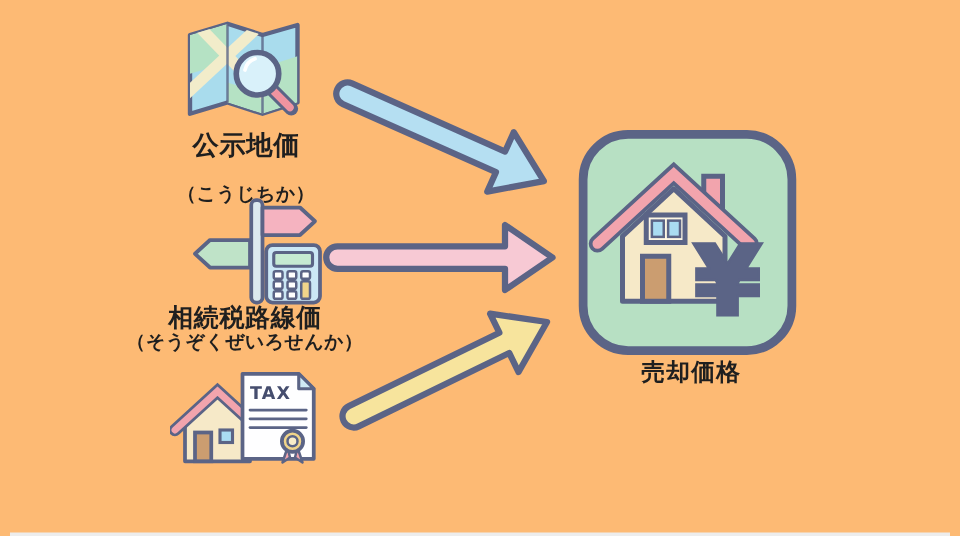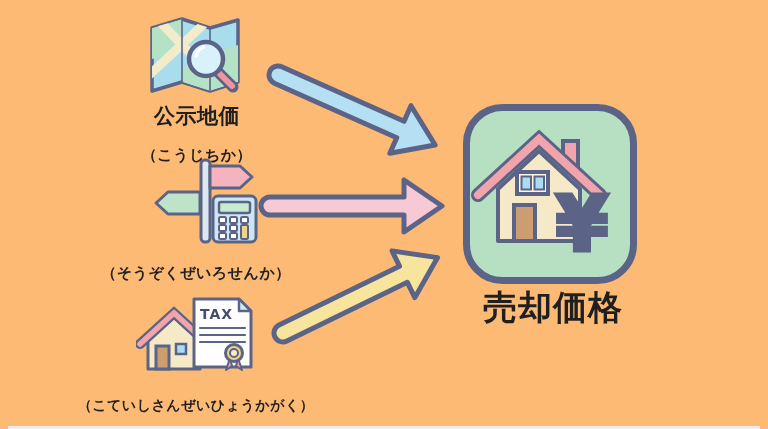--- a/index.html
+++ b/index.html
@@ -17,21 +17,21 @@
     color:#1f1f1f;
     font-weight:700;
     line-height:1.15;
     letter-spacing:0.5px;
     white-space:nowrap;
   }
   .label-main-1{font-size:21px;}
   .label-main{font-size:20px;}
   .label-sub{font-size:15px;font-weight:700;}
   .label-sub-sm{font-size:14px;font-weight:700;}
-  .target-main{font-size:34px;letter-spacing:1px;}
+  .target-main{font-size:19px;letter-spacing:1px;}
   .target-sub{font-size:19px;font-weight:700;}
   .arrow-svg{position:absolute;overflow:visible;}
   .rot-down{transform:rotate(24deg);transform-origin:10px 32px;}
   .rot-up{transform:rotate(-26deg);transform-origin:10px 32px;}
   .bottom-edge{
     position:absolute;left:8px;right:8px;bottom:0;height:3px;
     background:#ededed;
   }
 </style>
 </head>
@@ -76,20 +76,21 @@
         <rect x="80" y="59" width="7" height="6" rx="1.5"></rect>
         <rect x="91" y="59" width="7" height="6" rx="1.5"></rect>
         <rect x="69" y="67" width="7" height="6" rx="1.5"></rect>
         <rect x="80" y="67" width="7" height="6" rx="1.5"></rect>
         <rect x="69" y="75" width="7" height="6" rx="1.5"></rect>
         <rect x="80" y="75" width="7" height="6" rx="1.5"></rect>
       </g>
       <rect x="91" y="67" width="7" height="14" rx="1.5" fill="#f0d48a" stroke="#5b6486" stroke-width="2"></rect>
     </g>
   </svg>
+  <div class="label label-main" style="left:96px;top:243px;width:200px;">相続税路線価</div>
   <div class="label label-sub" style="left:83px;top:266px;width:226px;font-family:Liberation Mono, monospace;">（そうぞくぜいろせんか）</div>
 
   <svg class="abs" style="left:136px;top:294px;" width="136" height="78" viewBox="0 0 136 78">
     <g>
       <path d="M12 75 V46 L38 22 L64 46 V75 Z" fill="#f6e9c8" stroke="#5b6486" stroke-width="3" stroke-linejoin="round"></path>
       <rect x="40" y="50" width="10" height="10" fill="#aadcf2" stroke="#5b6486" stroke-width="2.5"></rect>
       <rect x="20" y="52" width="13" height="23" fill="#cb9d70" stroke="#5b6486" stroke-width="3"></rect>
       <path d="M4 50 L38 19 L72 50" stroke="#5b6486" stroke-width="10" stroke-linecap="round" fill="none"></path>
       <path d="M4 50 L38 19 L72 50" stroke="#f2a4ad" stroke-width="5.5" stroke-linecap="round" fill="none"></path>
     </g>
@@ -103,21 +104,20 @@
         <line x1="64" y1="48" x2="109" y2="48"></line>
       </g>
       <g>
         <path d="M94 64 L90 76 L96 72 Z" fill="#f2a4ad" stroke="#5b6486" stroke-width="2" stroke-linejoin="round"></path>
         <path d="M102 64 L106 76 L100 72 Z" fill="#f2a4ad" stroke="#5b6486" stroke-width="2" stroke-linejoin="round"></path>
         <circle cx="98" cy="59" r="8.5" fill="#f0d48a" stroke="#5b6486" stroke-width="3"></circle>
         <circle cx="98" cy="59" r="4" fill="#f8ecc8" stroke="#5b6486" stroke-width="2"></circle>
       </g>
     </g>
   </svg>
-  <div class="label label-sub-sm" style="left:76px;top:397px;width:240px;">（こていしさんぜいひょうかがく）</div>
 
   <svg class="arrow-svg rot-down" style="left:268px;top:43px;" width="190" height="64" viewBox="0 0 190 64">
     <path d="M144 23 L10 23 A9 9 0 0 0 10 41 L144 41 L144 58 L182 32 L144 6 Z" stroke="#5b6486" stroke-width="5" stroke-linejoin="round" fill="#b5dff2"></path>
   </svg>
 
   <svg class="arrow-svg" style="left:260px;top:174px;" width="190" height="64" viewBox="0 0 190 64">
     <path d="M144 23 L10 23 A9 9 0 0 0 10 41 L144 41 L144 58 L182 32 L144 6 Z" stroke="#5b6486" stroke-width="5" stroke-linejoin="round" fill="#f7c9d4"></path>
   </svg>
 
   <svg class="arrow-svg rot-up" style="left:273px;top:301px;" width="190" height="64" viewBox="0 0 190 64">

